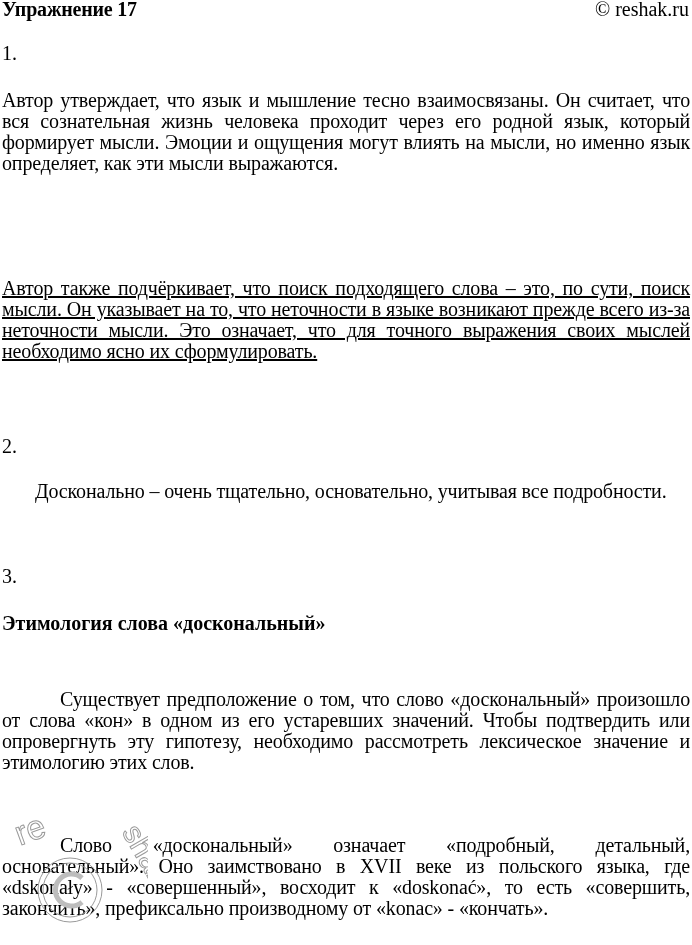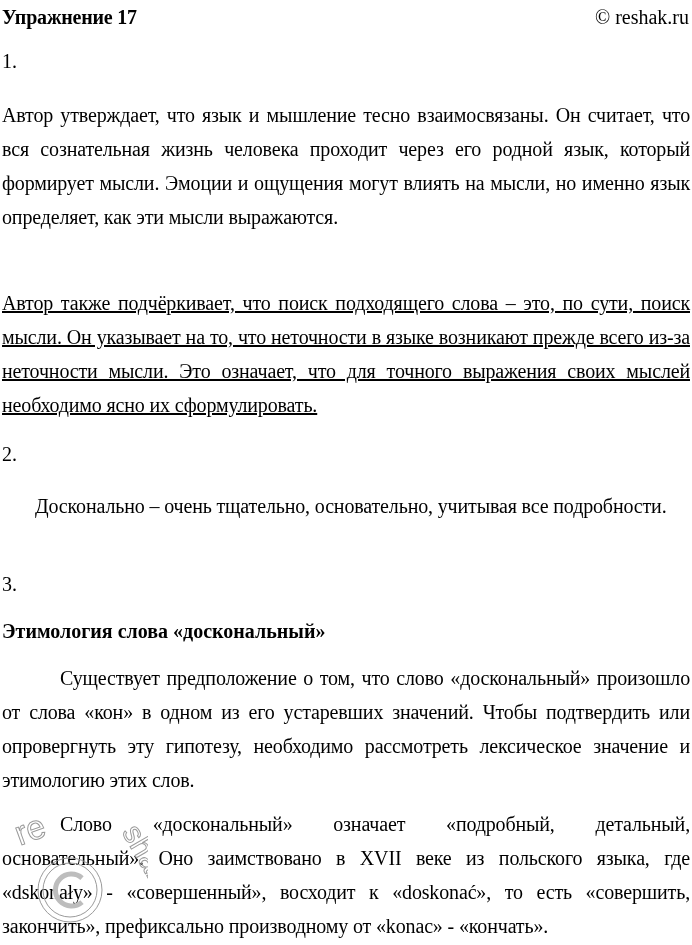--- a/index.html
+++ b/index.html
@@ -11,21 +11,21 @@
       width: 692px;
       height: 945px;
       overflow: hidden;
       position: relative;
       font-family: "Liberation Serif", "DejaVu Serif", serif;
       color: #000000;
     }
     .page {
       position: absolute;
       left: 0;
-      top: 8px;
+      top: 0;
       width: 692px;
     }
     .header {
       position: relative;
       height: 30px;
     }
     .title {
       position: absolute;
       left: 2px;
       top: -2px;
@@ -42,27 +42,28 @@
     .num {
       position: absolute;
       left: 2px;
       font-size: 20px;
     }
     .para {
       position: absolute;
       left: 2px;
       width: 688px;
       font-size: 20px;
-      line-height: 34px;
+      line-height: 21px;
       text-align: justify;
       text-align-last: left;
       letter-spacing: -0.15px;
     }
     .indent {
       text-indent: 58px;
+      margin-top: 36px;
     }
     .section-heading {
       position: absolute;
       left: 2px;
       font-weight: bold;
       font-size: 20px;
     }
     .watermark {
       position: absolute;
       left: 8px;

